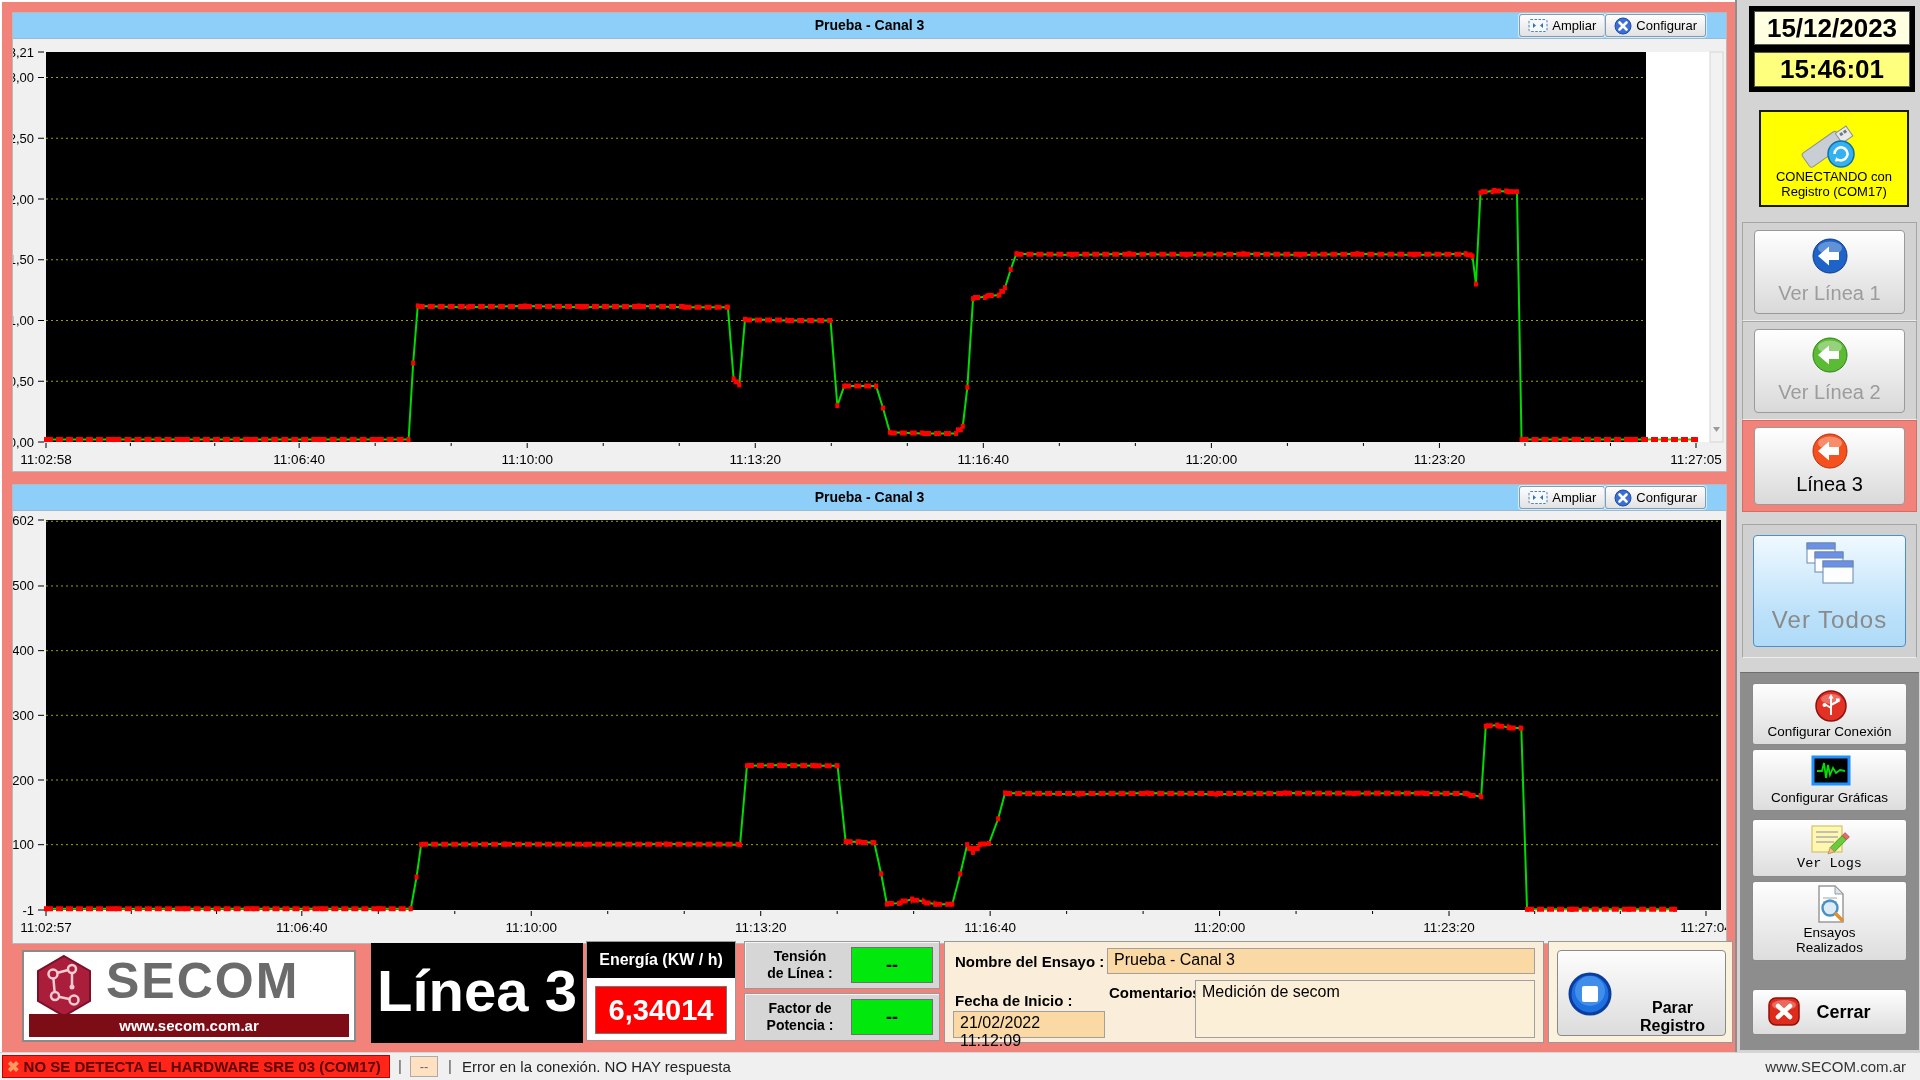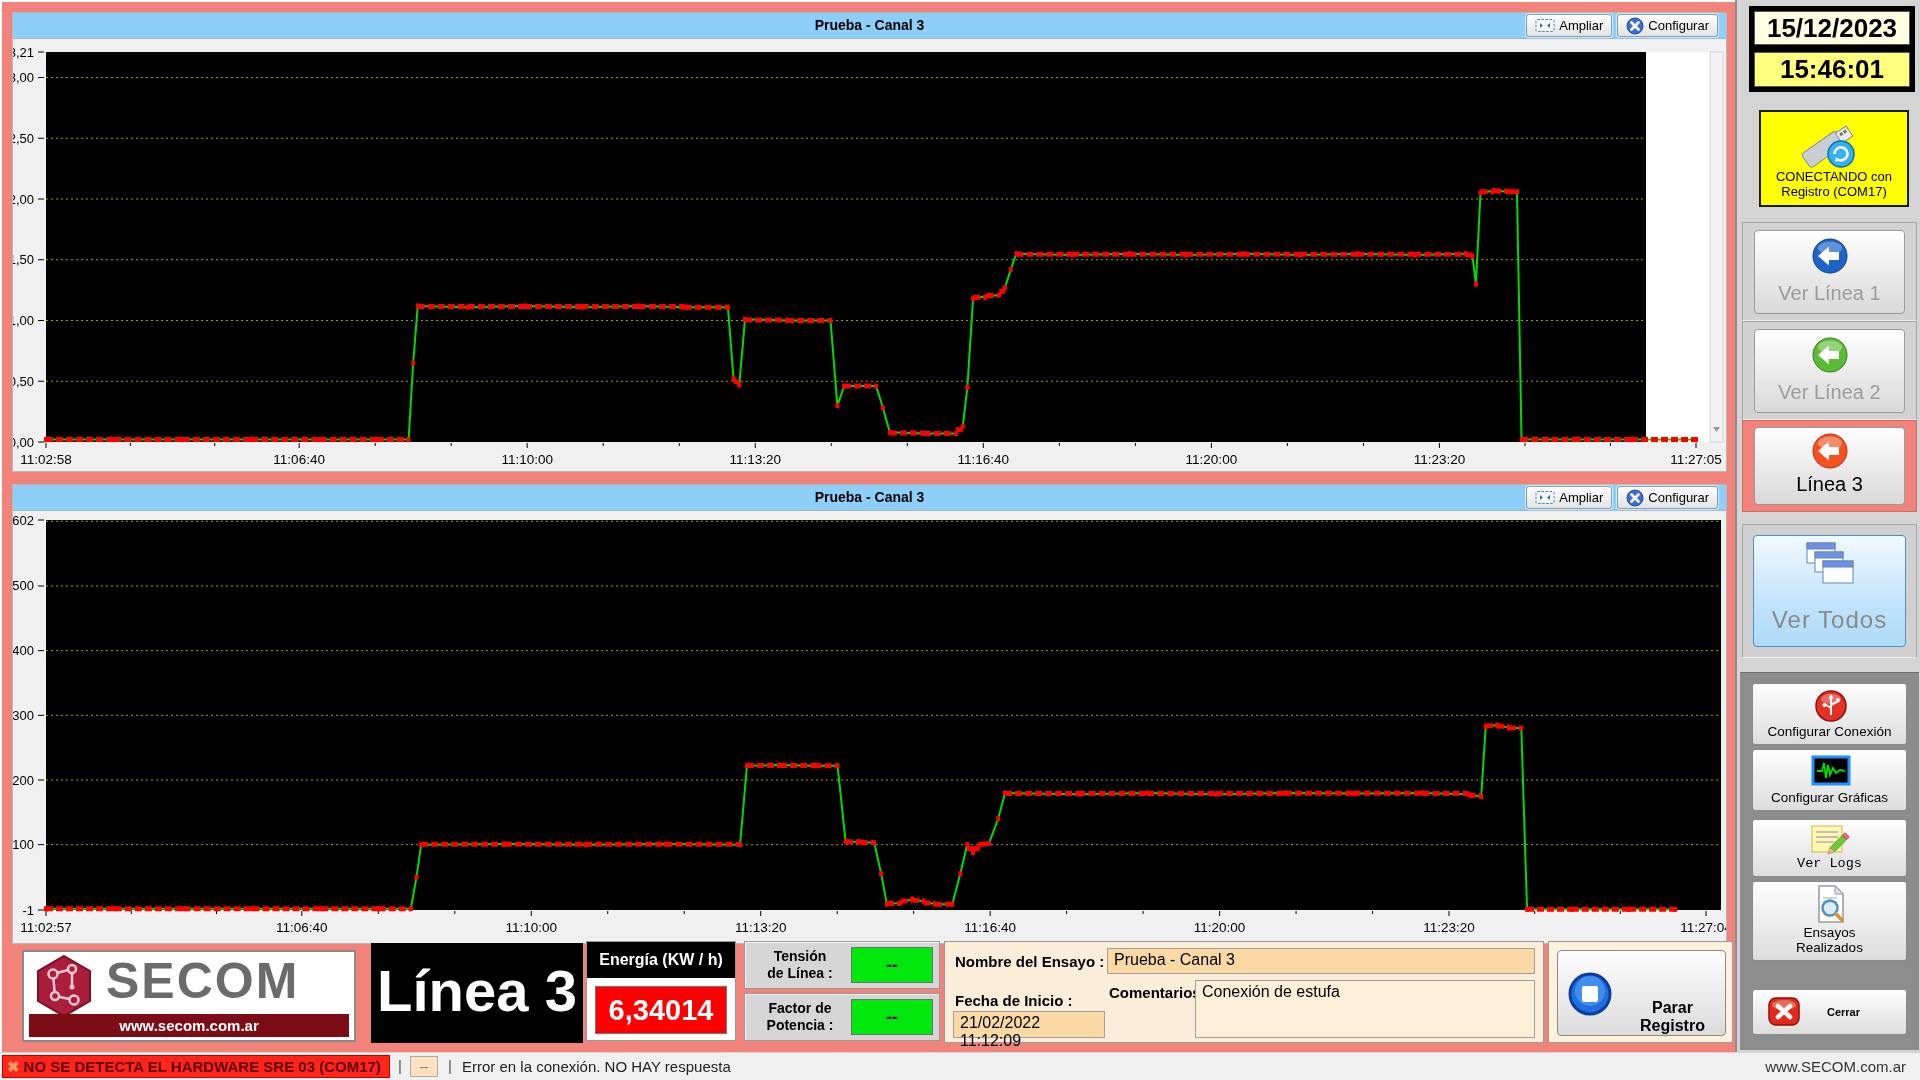--- a/index.html
+++ b/index.html
@@ -6,21 +6,21 @@
   html,body { width:1920px; height:1080px; overflow:hidden; background:#E9E9E9;
     font-family:"Liberation Sans", sans-serif; }
   .window { position:absolute; left:0; top:0; width:1920px; height:1080px; background:#ffffff; }
   .main { position:absolute; left:2px; top:2px; width:1733px; height:1050px; background:#F1837B; }
   svg text { font-family:"Liberation Sans", sans-serif; }
 
   
   .chart-panel { position:absolute; left:10px; width:1715px; height:460px; background:#F0F0F0; border:1px solid #B9B9B9; }
   .chart-titlebar { position:absolute; left:0; top:0; width:100%; height:26px; background:#8DCFF8; border-bottom:1px solid #9FB9CC; }
   .chart-title { position:absolute; left:0; right:0; top:4px; text-align:center; font-size:14px; font-weight:bold; color:#000; }
-  .titlebar-buttons { position:absolute; right:8px; top:1px; display:flex; gap:5px; }
+  .titlebar-buttons { position:absolute; right:20px; top:1px; display:flex; }
   .tb-btn { display:flex; align-items:center; gap:4px; height:23px; padding:0 8px;
     background:linear-gradient(#FEFEFE,#E2E2E2); border:1px solid #7F9DB9; border-radius:3px;
     font-size:13px; color:#000; cursor:default; box-shadow:0 0 0 1px rgba(255,255,255,.6); }
   .chart-svg { position:absolute; left:0; top:27px; }
 
   
   .sidebar { position:absolute; left:1735px; top:0; width:185px; height:1052px; background:#D4D4D4; border-left:2px solid #8E8E8E; }
   .datetime-frame { position:absolute; left:12px; top:6px; width:166px; height:86px; background:#000; }
   .dt-box { position:absolute; left:5px; width:156px; height:34px; border:1px solid #555; text-align:center;
     font-weight:bold; font-size:26px; line-height:32px; color:#000; }
@@ -456,21 +456,21 @@
       </div>
       <div class="meas-val">--</div>
     </div>
 
     <div class="ensayo-panel">
       <span class="ens-lbl" style="left:10px; top:11px;">Nombre del Ensayo :</span>
       <div class="ens-input" style="left:162px; top:6px; width:428px; height:26px;">Prueba - Canal 3</div>
       <span class="ens-lbl" style="left:10px; top:50px;">Fecha de Inicio :</span>
       <div class="ens-input" style="left:8px; top:69px; width:152px; height:27px;">21/02/2022 11:12:09</div>
       <span class="ens-lbl" style="left:164px; top:42px;">Comentarios :</span>
-      <div class="ens-input comentarios-area" style="left:250px; top:38px; width:340px; height:58px;">Conexión de estufa</div>
+      <div class="ens-input comentarios-area" style="left:250px; top:38px; width:340px; height:58px;">Medición de secom</div>
     </div>
 
     <div class="parar-panel">
       <button class="parar-btn">
         <svg width="48" height="48" style="position:absolute;left:8px;top:19px;">
           <circle cx="24" cy="24" r="20" fill="#1E6FE0" stroke="#0B3D9E" stroke-width="3"></circle>
           <circle cx="24" cy="21" r="15" fill="#5FA6F2" opacity="0.55"></circle>
           <rect x="16" y="16" width="16" height="16" rx="2" fill="#FFF"></rect>
         </svg>
         <span class="lbl">Parar Registro</span>
@@ -600,21 +600,21 @@
           <span>Ensayos</span><br><span>Realizados</span>
         </span>
       </button>
 
       <button class="tool-btn" style="top:316px; height:46px;">
         <svg width="36" height="32" style="position:absolute;left:14px;top:6px;">
           <rect x="2" y="2" width="30" height="27" rx="7" fill="#DE2B1C" stroke="#8F1008" stroke-width="1.5"></rect>
           <ellipse cx="17" cy="9" rx="12" ry="5" fill="#FFF" opacity="0.3"></ellipse>
           <path d="M11 10 L23 21 M23 10 L11 21" stroke="#FFF" stroke-width="4.5" stroke-linecap="round"></path>
         </svg>
-        <span class="lbl" style="bottom:14px; left:28px; font-size:11px; font-weight:bold;">Cerrar</span>
+        <span class="lbl" style="bottom:14px; left:28px; font-size:18px; font-weight:bold;">Cerrar</span>
       </button>
     </div>
   </div>
 
   <div class="statusbar">
     <div class="alert-box">
       <span class="alert-x">✖</span><span>NO SE DETECTA EL HARDWARE SRE 03 (COM17)</span>
     </div>
     <span class="sb-sep" style="left:398px;">|</span>
     <div class="dash-box">--</div>

